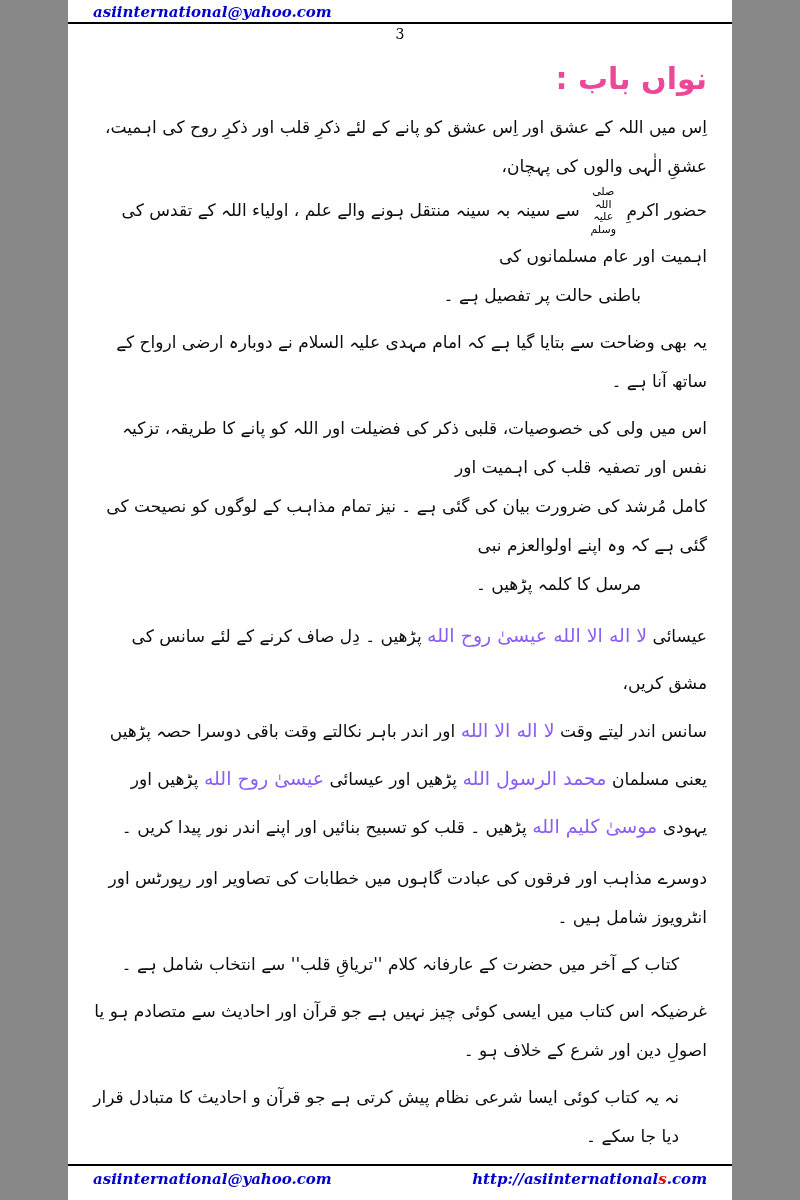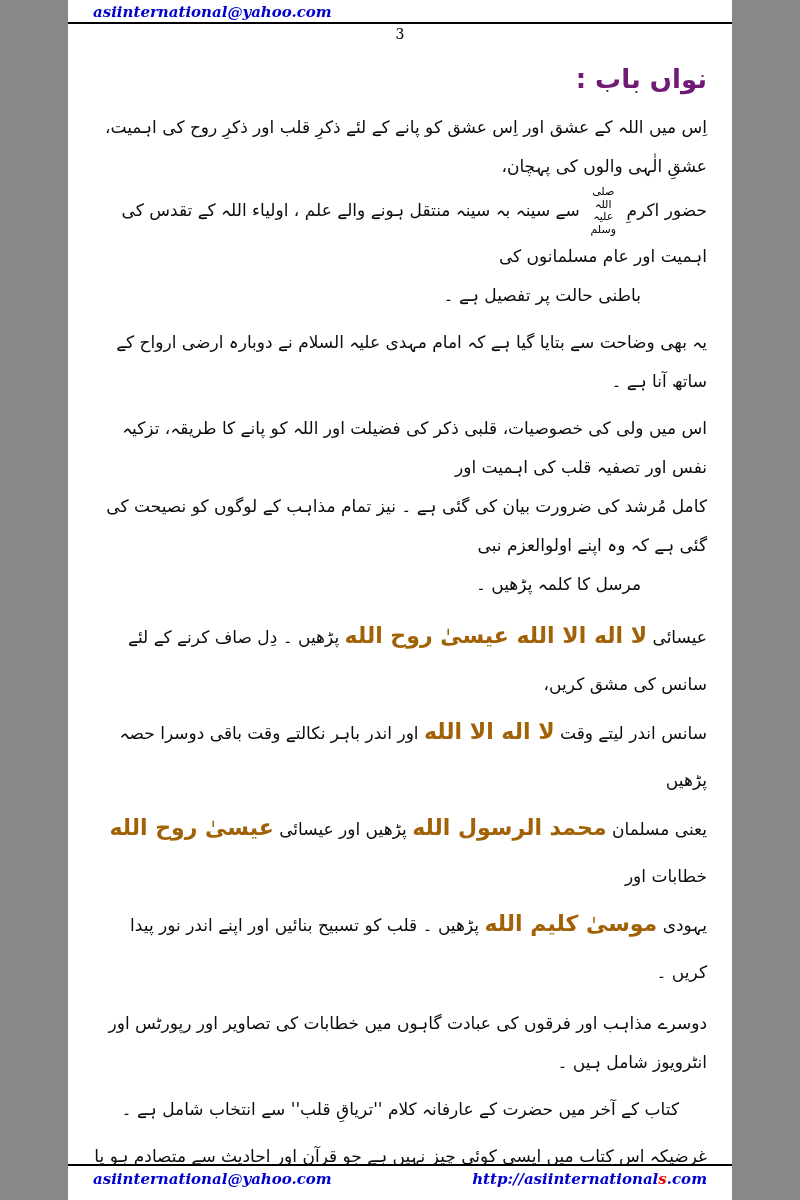--- a/index.html
+++ b/index.html
@@ -28,38 +28,38 @@
   }
   
   .doc{
     direction:rtl;
     padding:4px 25px 0 25px;
     color:#0d0d0d;
     font-size:17px;
   }
   .block{margin:0;}
   .heading{
-    color:#701a75;
-    font-size:26px;font-weight:bold;
+    color:#ec4899;
+    font-size:30px;font-weight:bold;
     text-align:right;
     line-height:46px;
     margin:10px 0 6px 0;
   }
   .para{margin:2px 0 8px 0;}
   .line{
     text-align:right;
     line-height:39px;
     letter-spacing:0;
   }
   .para.wide .line{line-height:47px;}
   .line.ind1{padding-left:0;padding-right:66px;}
   .line.ind-sm{padding-right:28px;}
   .seg{white-space:normal;}
   .seg-green{
-    color:#a16207;font-weight:bold;font-size:22px;
+    color:#8b5cf6;font-weight:normal;font-size:19px;
   }
   .seg-pbuh{
     display:inline-block;width:36px;
     font-size:11px;line-height:1.15;
     text-align:center;vertical-align:middle;
     color:#000;
   }
   
   .footer{
     position:absolute;left:0;right:0;bottom:0;
@@ -95,21 +95,21 @@
         <div class="line"><span class="seg">یہ بھی وضاحت سے بتایا گیا ہے کہ امام مہدی علیہ السلام نے دوبارہ ارضی ارواح کے ساتھ آنا ہے ۔</span></div>
       </div>
       <div class="block para">
         <div class="line"><span class="seg">اس میں ولی کی خصوصیات،  قلبی ذکر کی فضیلت اور اللہ کو پانے کا طریقہ،  تزکیہ نفس اور تصفیہ قلب کی اہمیت اور</span></div>
         <div class="line"><span class="seg">کامل مُرشد کی ضرورت بیان کی گئی ہے ۔ نیز تمام مذاہب کے لوگوں کو نصیحت کی گئی ہے کہ وہ اپنے اولوالعزم نبی</span></div>
         <div class="line ind1"><span class="seg">مرسل کا کلمہ پڑھیں ۔</span></div>
       </div>
       <div class="block para wide">
         <div class="line"><span class="seg">عیسائی </span><span class="seg seg-green">لا اله الا الله عیسیٰ روح الله</span><span class="seg"> پڑھیں ۔ دِل صاف کرنے کے لئے سانس کی مشق کریں،</span></div>
         <div class="line"><span class="seg">سانس اندر لیتے وقت </span><span class="seg seg-green">لا اله الا الله</span><span class="seg"> اور اندر باہر نکالتے وقت باقی دوسرا حصہ پڑھیں</span></div>
-        <div class="line"><span class="seg">یعنی مسلمان </span><span class="seg seg-green">محمد الرسول الله</span><span class="seg"> پڑھیں اور عیسائی </span><span class="seg seg-green">عیسیٰ روح الله</span><span class="seg"> خطابات اور</span></div>
+        <div class="line"><span class="seg">یعنی مسلمان </span><span class="seg seg-green">محمد الرسول الله</span><span class="seg"> پڑھیں اور عیسائی </span><span class="seg seg-green">عیسیٰ روح الله</span><span class="seg"> پڑھیں اور</span></div>
         <div class="line"><span class="seg">یہودی </span><span class="seg seg-green">موسیٰ کلیم الله</span><span class="seg"> پڑھیں ۔ قلب کو تسبیح بنائیں اور اپنے اندر نور پیدا کریں ۔</span></div>
       </div>
       <div class="block para">
         <div class="line"><span class="seg">دوسرے مذاہب اور فرقوں کی عبادت گاہوں میں خطابات کی تصاویر اور رپورٹس اور انٹرویوز شامل ہیں ۔</span></div>
       </div>
       <div class="block para">
         <div class="line ind-sm"><span class="seg">کتاب کے آخر میں حضرت کے عارفانہ کلام ''تریاقِ قلب'' سے انتخاب شامل ہے ۔</span></div>
       </div>
       <div class="block para">
         <div class="line"><span class="seg">غرضیکہ اس کتاب میں ایسی کوئی چیز نہیں ہے جو قرآن  اور احادیث سے متصادم ہو یا اصولِ دین اور شرع کے خلاف ہو ۔</span></div>

